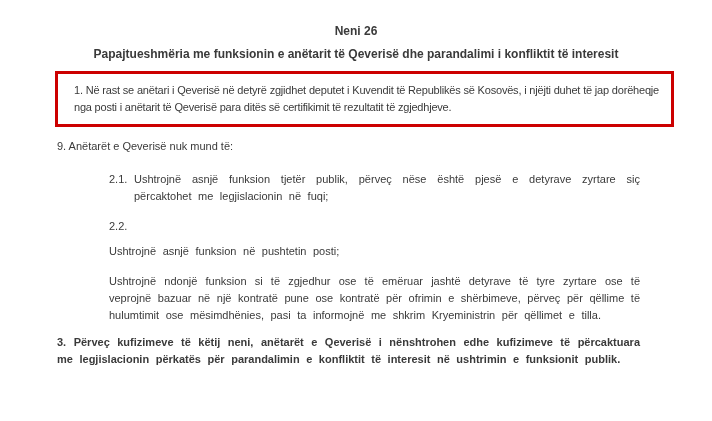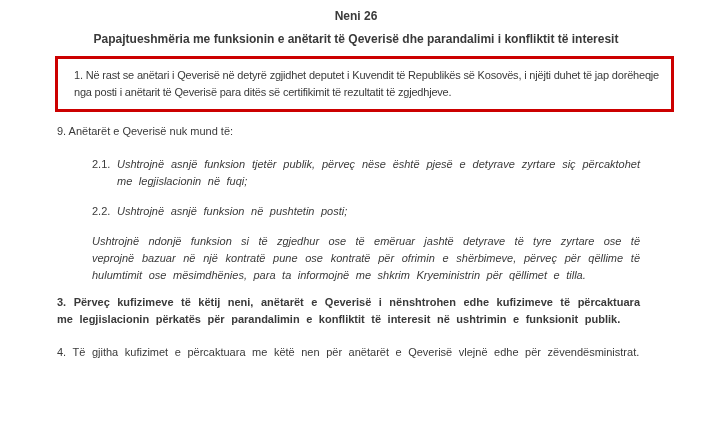--- a/index.html
+++ b/index.html
@@ -5,21 +5,21 @@
   html, body { margin: 0; padding: 0; }
   body {
     width: 712px; height: 421px;
     background: #ffffff;
     overflow: hidden;
     font-family: "Liberation Sans", "DejaVu Sans", sans-serif;
     color: #3a3a3a;
     font-size: 11px;
     line-height: 17px;
   }
-  .page { width: 712px; height: 421px; padding-top: 9px; box-sizing: border-box; border-radius: 9px; }
+  .page { width: 712px; height: 421px; padding-top: 24px; box-sizing: border-box; border-radius: 9px; }
 
   .title-block { text-align: center; font-weight: bold; font-size: 12px; line-height: 15px; }
   .article-title { max-width: 600px; margin: 8px auto; }
 
   .content { margin-left: 57px; margin-right: 72px; } 
 
   .highlight-box {
     box-sizing: border-box;
     margin-left: -2px;          
     width: 619px;               
@@ -29,25 +29,25 @@
     text-align: justify;
     letter-spacing: -0.2px;
   }
 
   .para { margin: 0; }
   .para.justified { text-align: justify; word-spacing: 3.5px; }
   .p2  { margin-top: 11px; }
   .p3  { margin-top: 10px; font-weight: bold; }
   .p4  { margin-top: 16px; }
 
-  .subclause { display: flex; margin-left: 35px; }
+  .subclause { display: flex; margin-left: 52px; }
   .subclause.first { margin-top: 16px; }
-  .subclause + .subclause { margin-top: 13px; }
+  .subclause + .subclause { margin-top: 13px; flex-direction: column; }
   .sub-num { flex: 0 0 25px; }
-  .sub-text { flex: 1 1 auto; text-align: justify; word-spacing: 3.5px; font-style: italic; }
+  .sub-text { flex: 1 1 auto; text-align: justify; word-spacing: 3.5px; }
 </style>
 </head>
 <body style="color: rgb(58, 58, 58);">
 
 <div class="page">
 
   <div class="title-block">
     <div>Neni 26</div>
     <div class="article-title">Papajtueshmëria me funksionin e anëtarit të Qeverisë dhe parandalimi i konfliktit të interesit</div>
   </div>
@@ -64,21 +64,20 @@
       <span class="sub-num">2.1.</span>
       <span class="sub-text">Ushtrojnë asnjë funksion tjetër publik, përveç nëse është pjesë e detyrave zyrtare siç përcaktohet me legjislacionin në fuqi;</span>
     </div>
 
     <div class="subclause">
       <span class="sub-num">2.2.</span>
       <span class="sub-text">Ushtrojnë asnjë funksion në pushtetin posti;</span>
     </div>
 
     <div class="subclause">
-      <span class="sub-text">Ushtrojnë ndonjë funksion si të zgjedhur ose të emëruar jashtë detyrave të tyre zyrtare ose të veprojnë bazuar në një kontratë pune ose kontratë për ofrimin e shërbimeve, përveç për qëllime të hulumtimit ose mësimdhënies, para ta informojnë me shkrim Kryeministrin për qëllimet e tilla.</span>
+      <span class="sub-text">Ushtrojnë ndonjë funksion si të zgjedhur ose të emëruar jashtë detyrave të tyre zyrtare ose të veprojnë bazuar në një kontratë pune ose kontratë për ofrimin e shërbimeve, përveç për qëllime të hulumtimit ose mësimdhënies, pasi ta informojnë me shkrim Kryeministrin për qëllimet e tilla.</span>
     </div>
 
     <p class="para justified p3">3. Përveç kufizimeve të këtij neni, anëtarët e Qeverisë i nënshtrohen edhe kufizimeve të përcaktuara me legjislacionin përkatës për parandalimin e konfliktit të interesit në ushtrimin e funksionit publik.</p>
 
-    <p class="para justified p4">4. Të gjitha kufizimet e përcaktuara me këtë nen për anëtarët e Qeverisë vlejnë edhe për zëvendësministrat.</p>
 
   </div>
 </div>
 
 </body></html>

